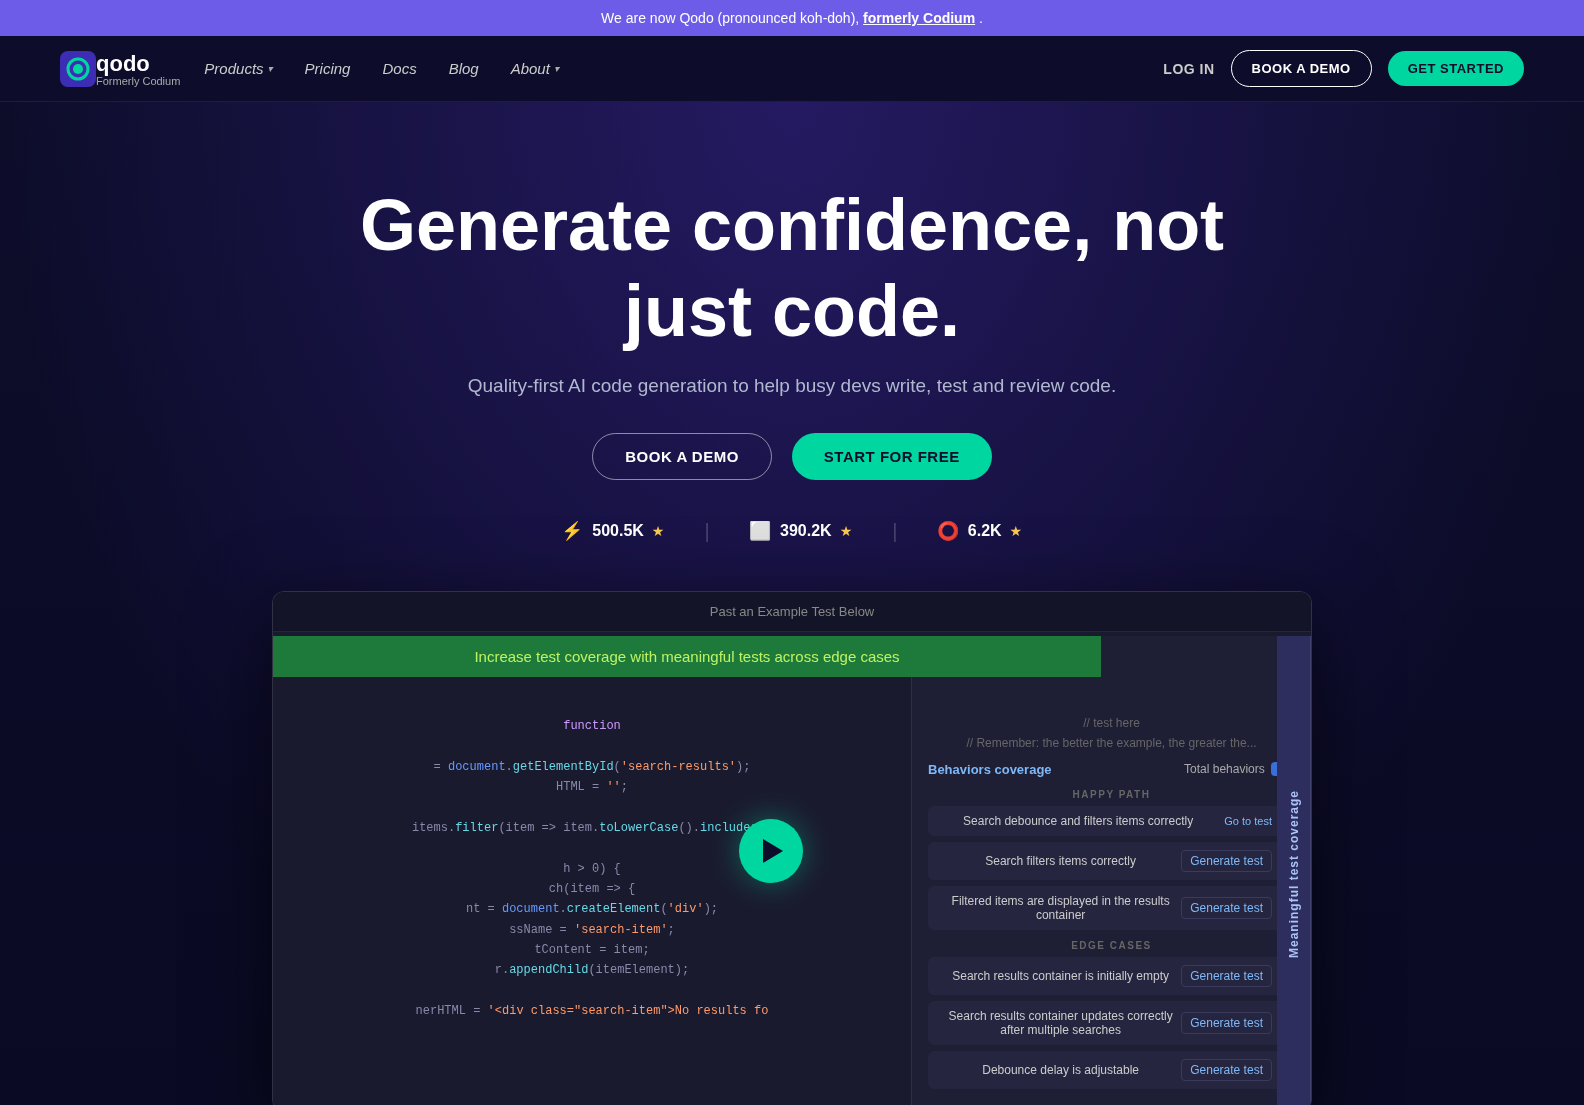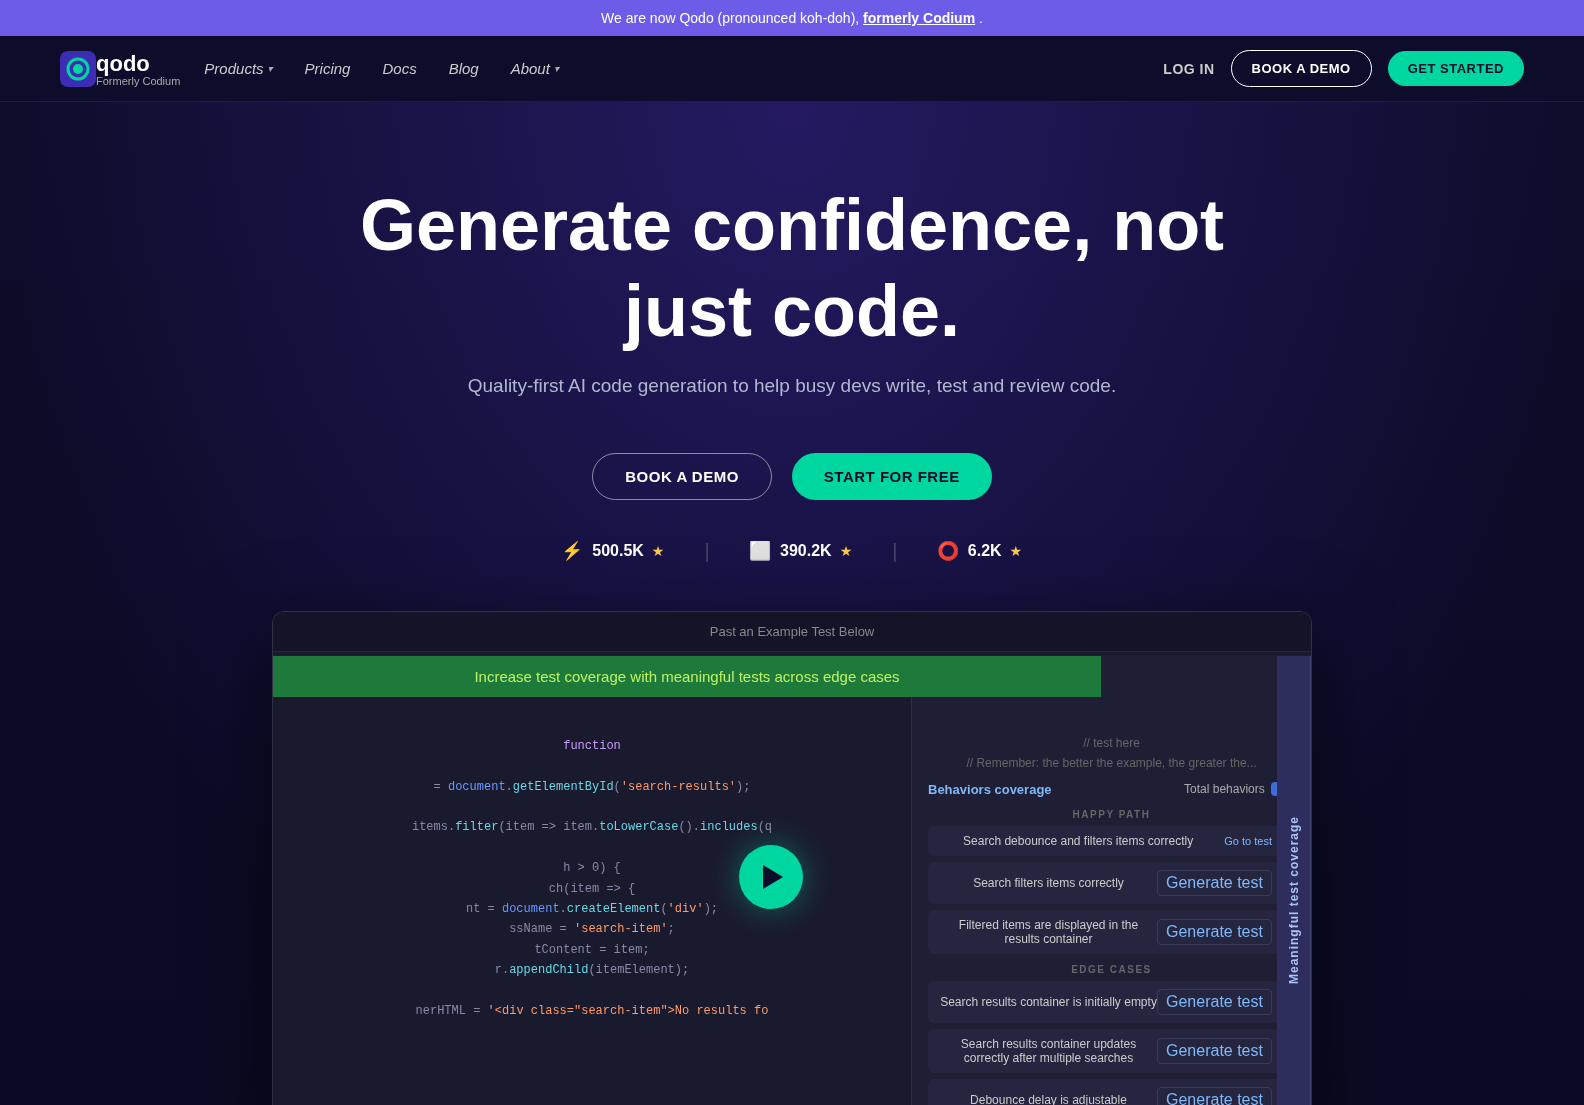--- a/index.html
+++ b/index.html
@@ -131,21 +131,21 @@
       color: #fff;
       line-height: 1.2;
       margin-bottom: 20px;
       max-width: 900px;
       margin-left: auto;
       margin-right: auto;
     }
     .hero p {
       font-size: 19px;
       color: #b0b8d0;
-      margin-bottom: 56px;
+      margin-bottom: 36px;
     }
     .hero-buttons {
       display: flex;
       justify-content: center;
       gap: 20px;
       margin-bottom: 40px;
     }
     .hero-btn-demo {
       background: transparent;
       border: 1.5px solid rgba(255,255,255,0.5);
@@ -336,21 +336,21 @@
     }
     .test-item-chevron {
       color: #666;
       margin-left: 6px;
       font-size: 10px;
     }
     .btn-generate {
       background: #252540;
       border: 1px solid #3a3a5c;
       color: #7eb8f7;
-      font-size: 16px;
+      font-size: 12px;
       padding: 3px 8px;
       border-radius: 4px;
       cursor: pointer;
       white-space: nowrap;
     }
 
     
     .side-label {
       position: absolute;
       right: 0;
@@ -482,20 +482,23 @@
       <div class="demo-body">
 
         <div class="code-panel">
           <div class="code-line">
             <span class="code-keyword">function</span>
           </div>
           <div class="code-line">&nbsp;</div>
           <div class="code-line">
             = <span class="code-func">document</span>.<span class="code-method">getElementById</span>(<span class="code-string">'search-results'</span>);
           </div>
+          <div class="code-line">
+            HTML = <span class="code-string">''</span>;
+          </div>
           <div class="code-line">&nbsp;</div>
           <div class="code-line">
             items.<span class="code-method">filter</span>(item =&gt; item.<span class="code-method">toLowerCase</span>().<span class="code-method">includes</span>(q
           </div>
           <div class="code-line">&nbsp;</div>
           <div class="code-line">
             h &gt; 0) {
           </div>
           <div class="code-line">
             ch(item =&gt; {

